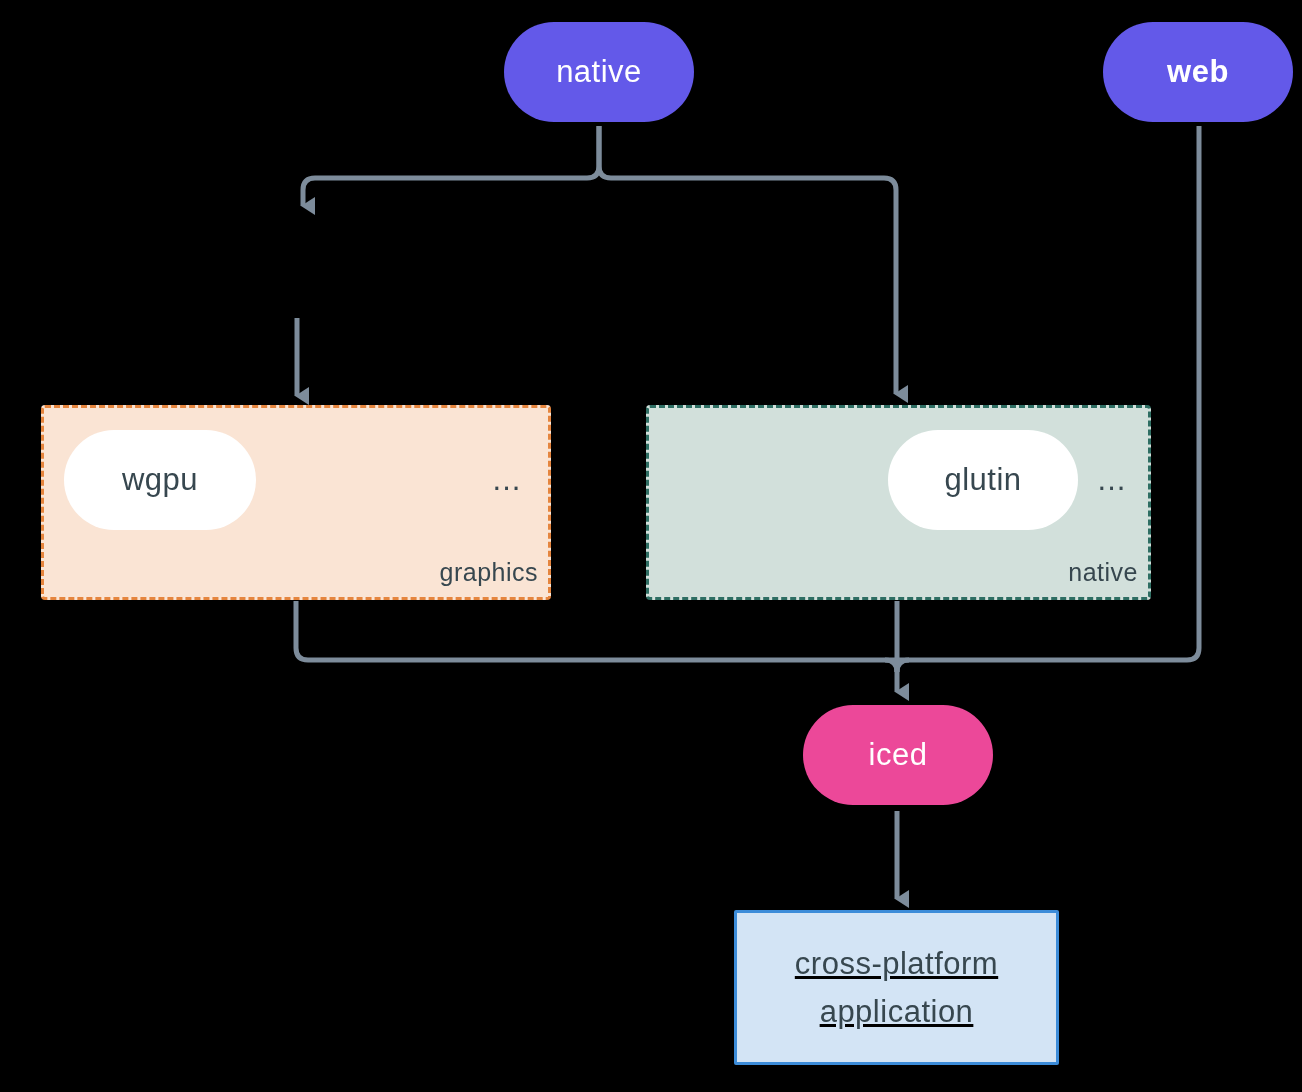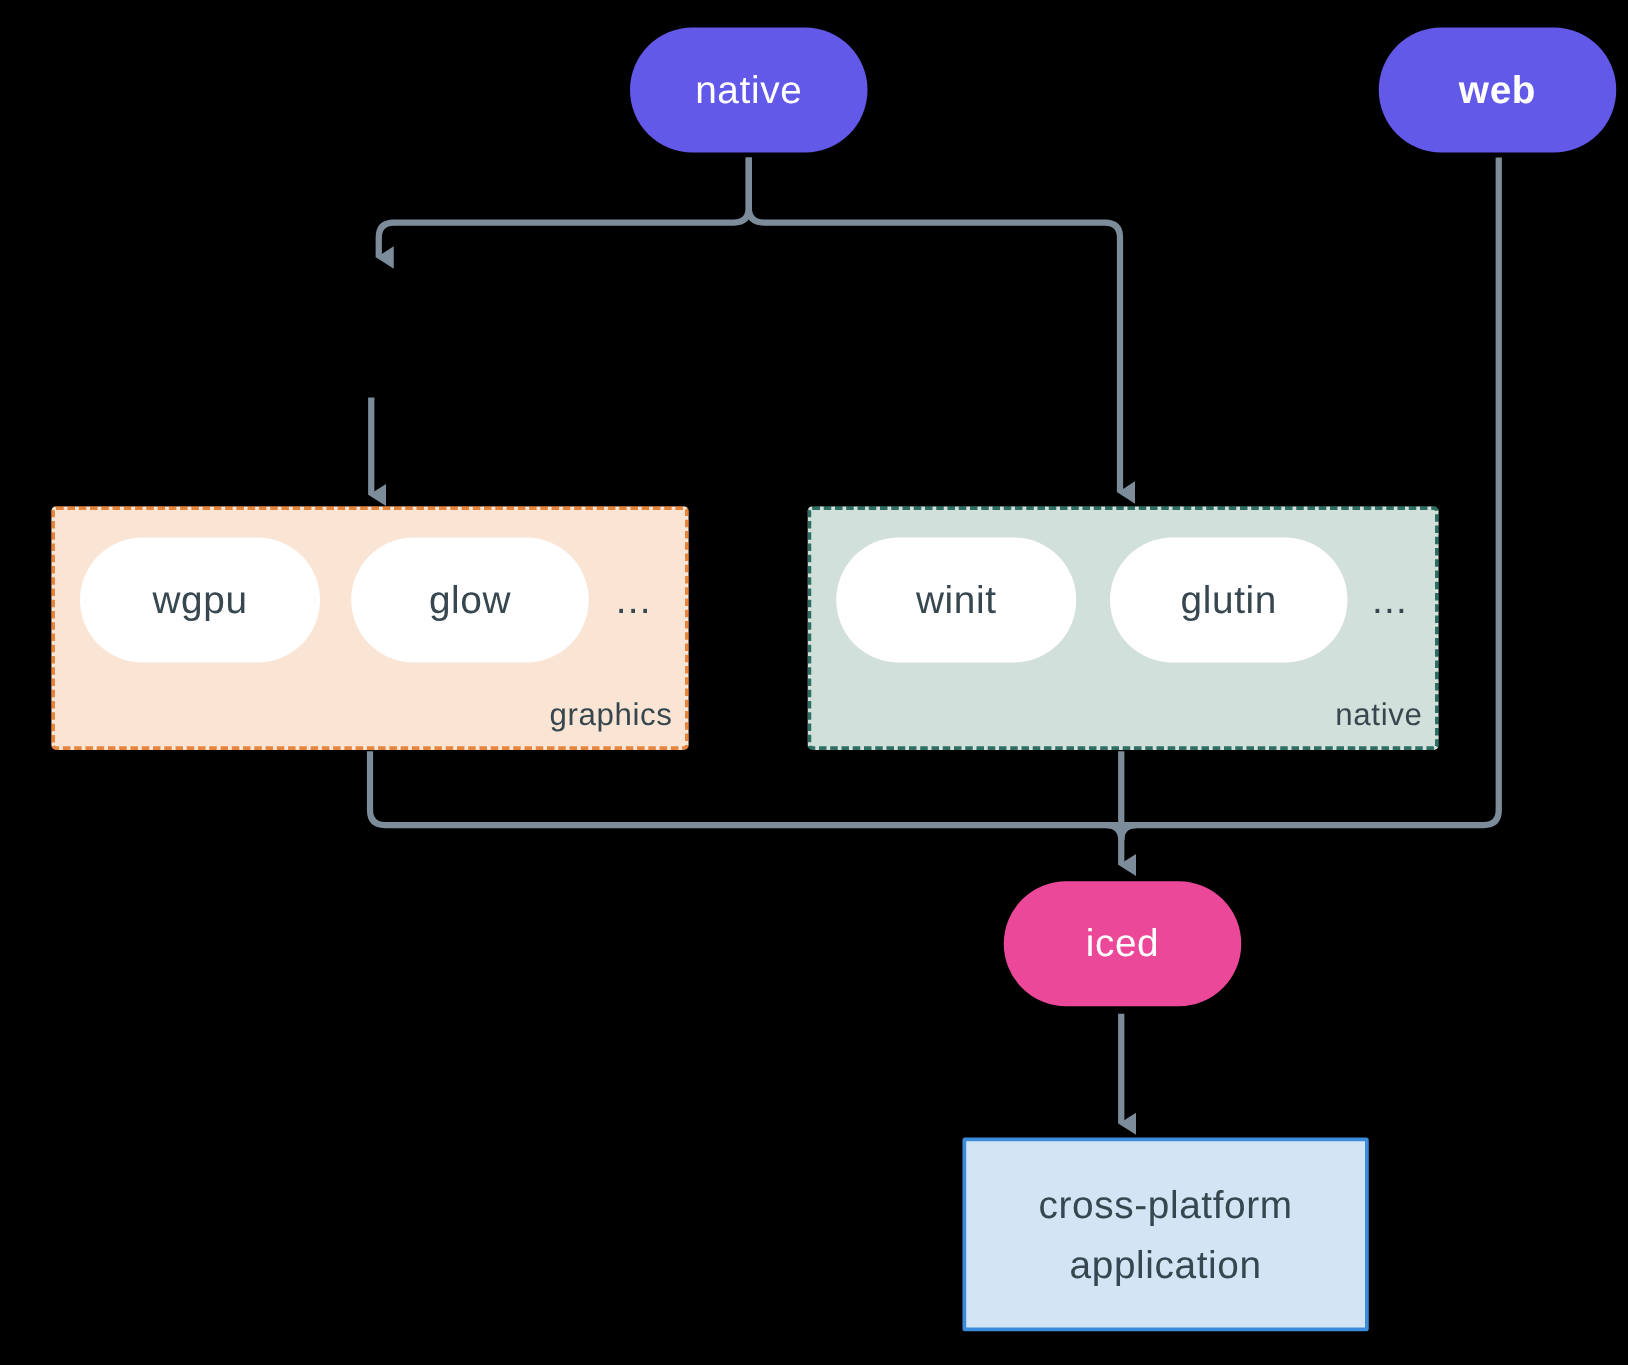--- a/index.html
+++ b/index.html
@@ -54,28 +54,29 @@
   }
   .group-label {
     position: absolute;
     right: 10px; bottom: 10px;
     font-size: 25px;
     color: #37474f;
     letter-spacing: 0.5px;
   }
   .app-box {
     position: absolute;
-    left: 754px; top: 910px;
+    left: 718px; top: 910px;
     width: 325px; height: 155px;
     box-sizing: border-box;
     border-radius: 2px;
     display: flex;
     align-items: center;
     justify-content: center;
     text-align: center;
+    text-decoration: underline;
   }
   .app-label {
     width: 280px;
     font-size: 31px;
     line-height: 48px;
     color: #37474f;
     letter-spacing: 0.5px;
   }
 </style>
 </head>
@@ -107,31 +108,25 @@
 
   <div class="pill node-web" style="background: rgb(99, 89, 233); color: rgb(255, 255, 255);">
     <span>web</span>
   </div>
 
 
   <div class="group-box group-renderers" style="background: rgb(250, 228, 212); border: 3px dashed rgb(229, 133, 62);">
     <div class="pill white-pill slot-1">
       <span>wgpu</span>
     </div>
-    <div class="pill white-pill slot-2">
-      <span>glow</span>
-    </div>
     <div class="ellipsis">...</div>
     <div class="group-label">graphics</div>
   </div>
 
   <div class="group-box group-shells" style="background: rgb(210, 224, 219); border: 3px dashed rgb(46, 110, 99);">
-    <div class="pill white-pill slot-1">
-      <span>winit</span>
-    </div>
     <div class="pill white-pill slot-2">
       <span>glutin</span>
     </div>
     <div class="ellipsis">...</div>
     <div class="group-label">native</div>
   </div>
 
   <div class="pill node-iced" style="background: #ec4899; color: rgb(255, 255, 255);">
     <span>iced</span>
   </div>

